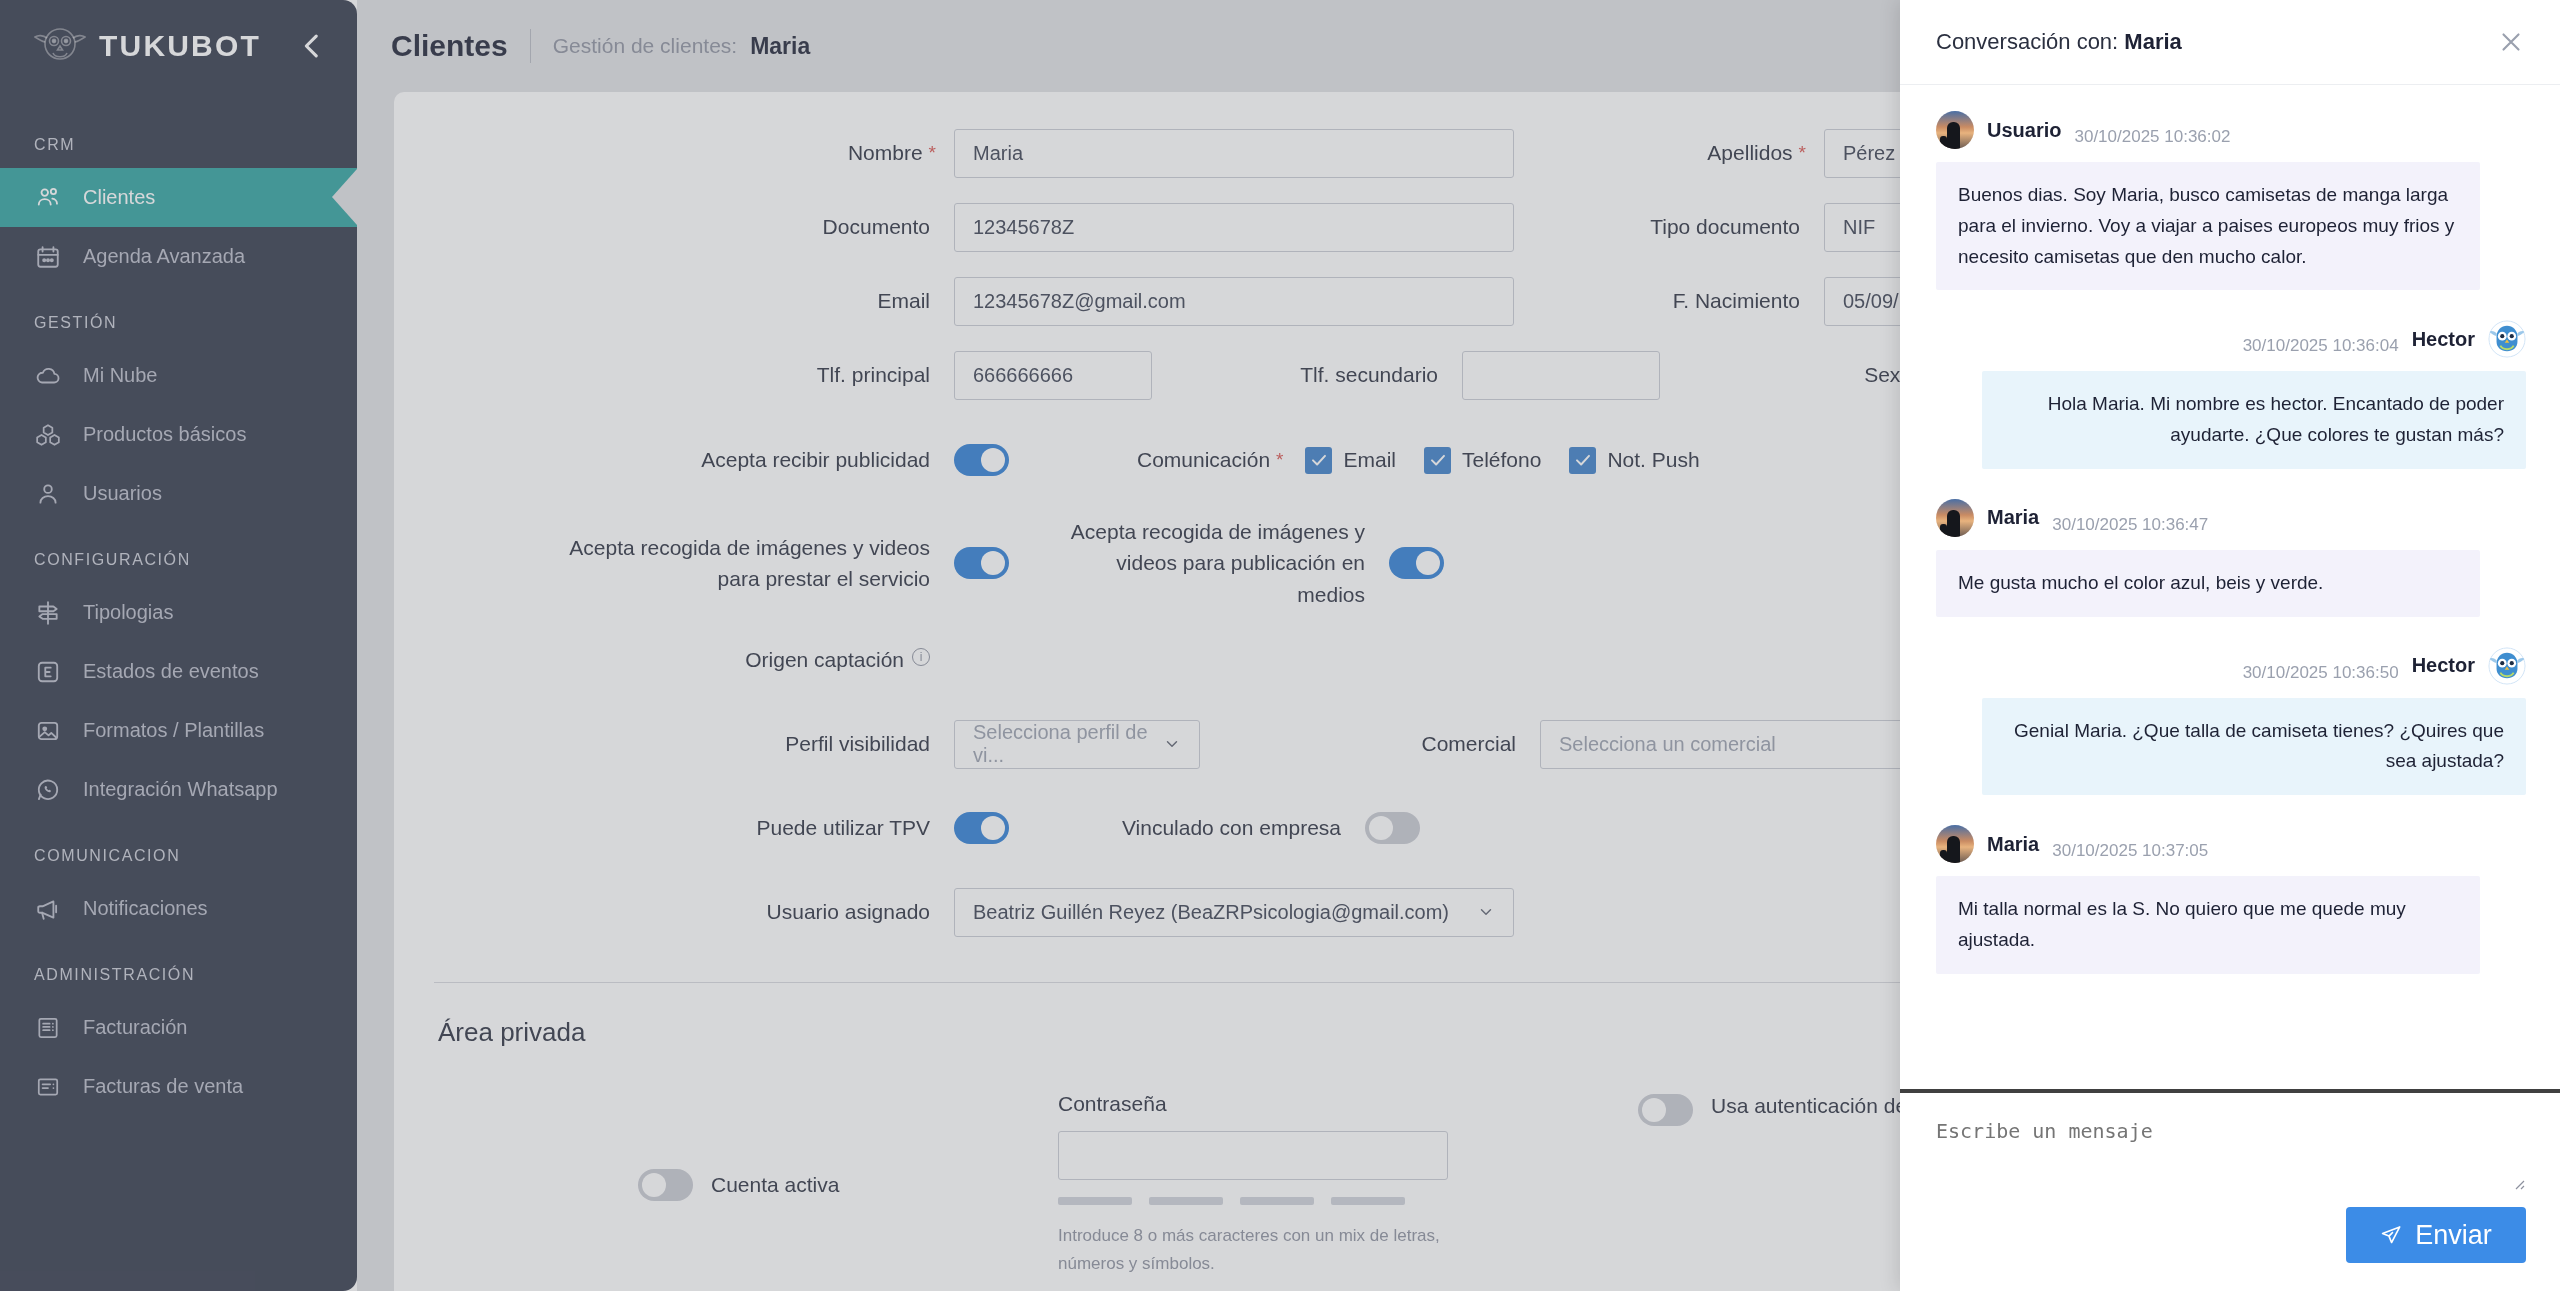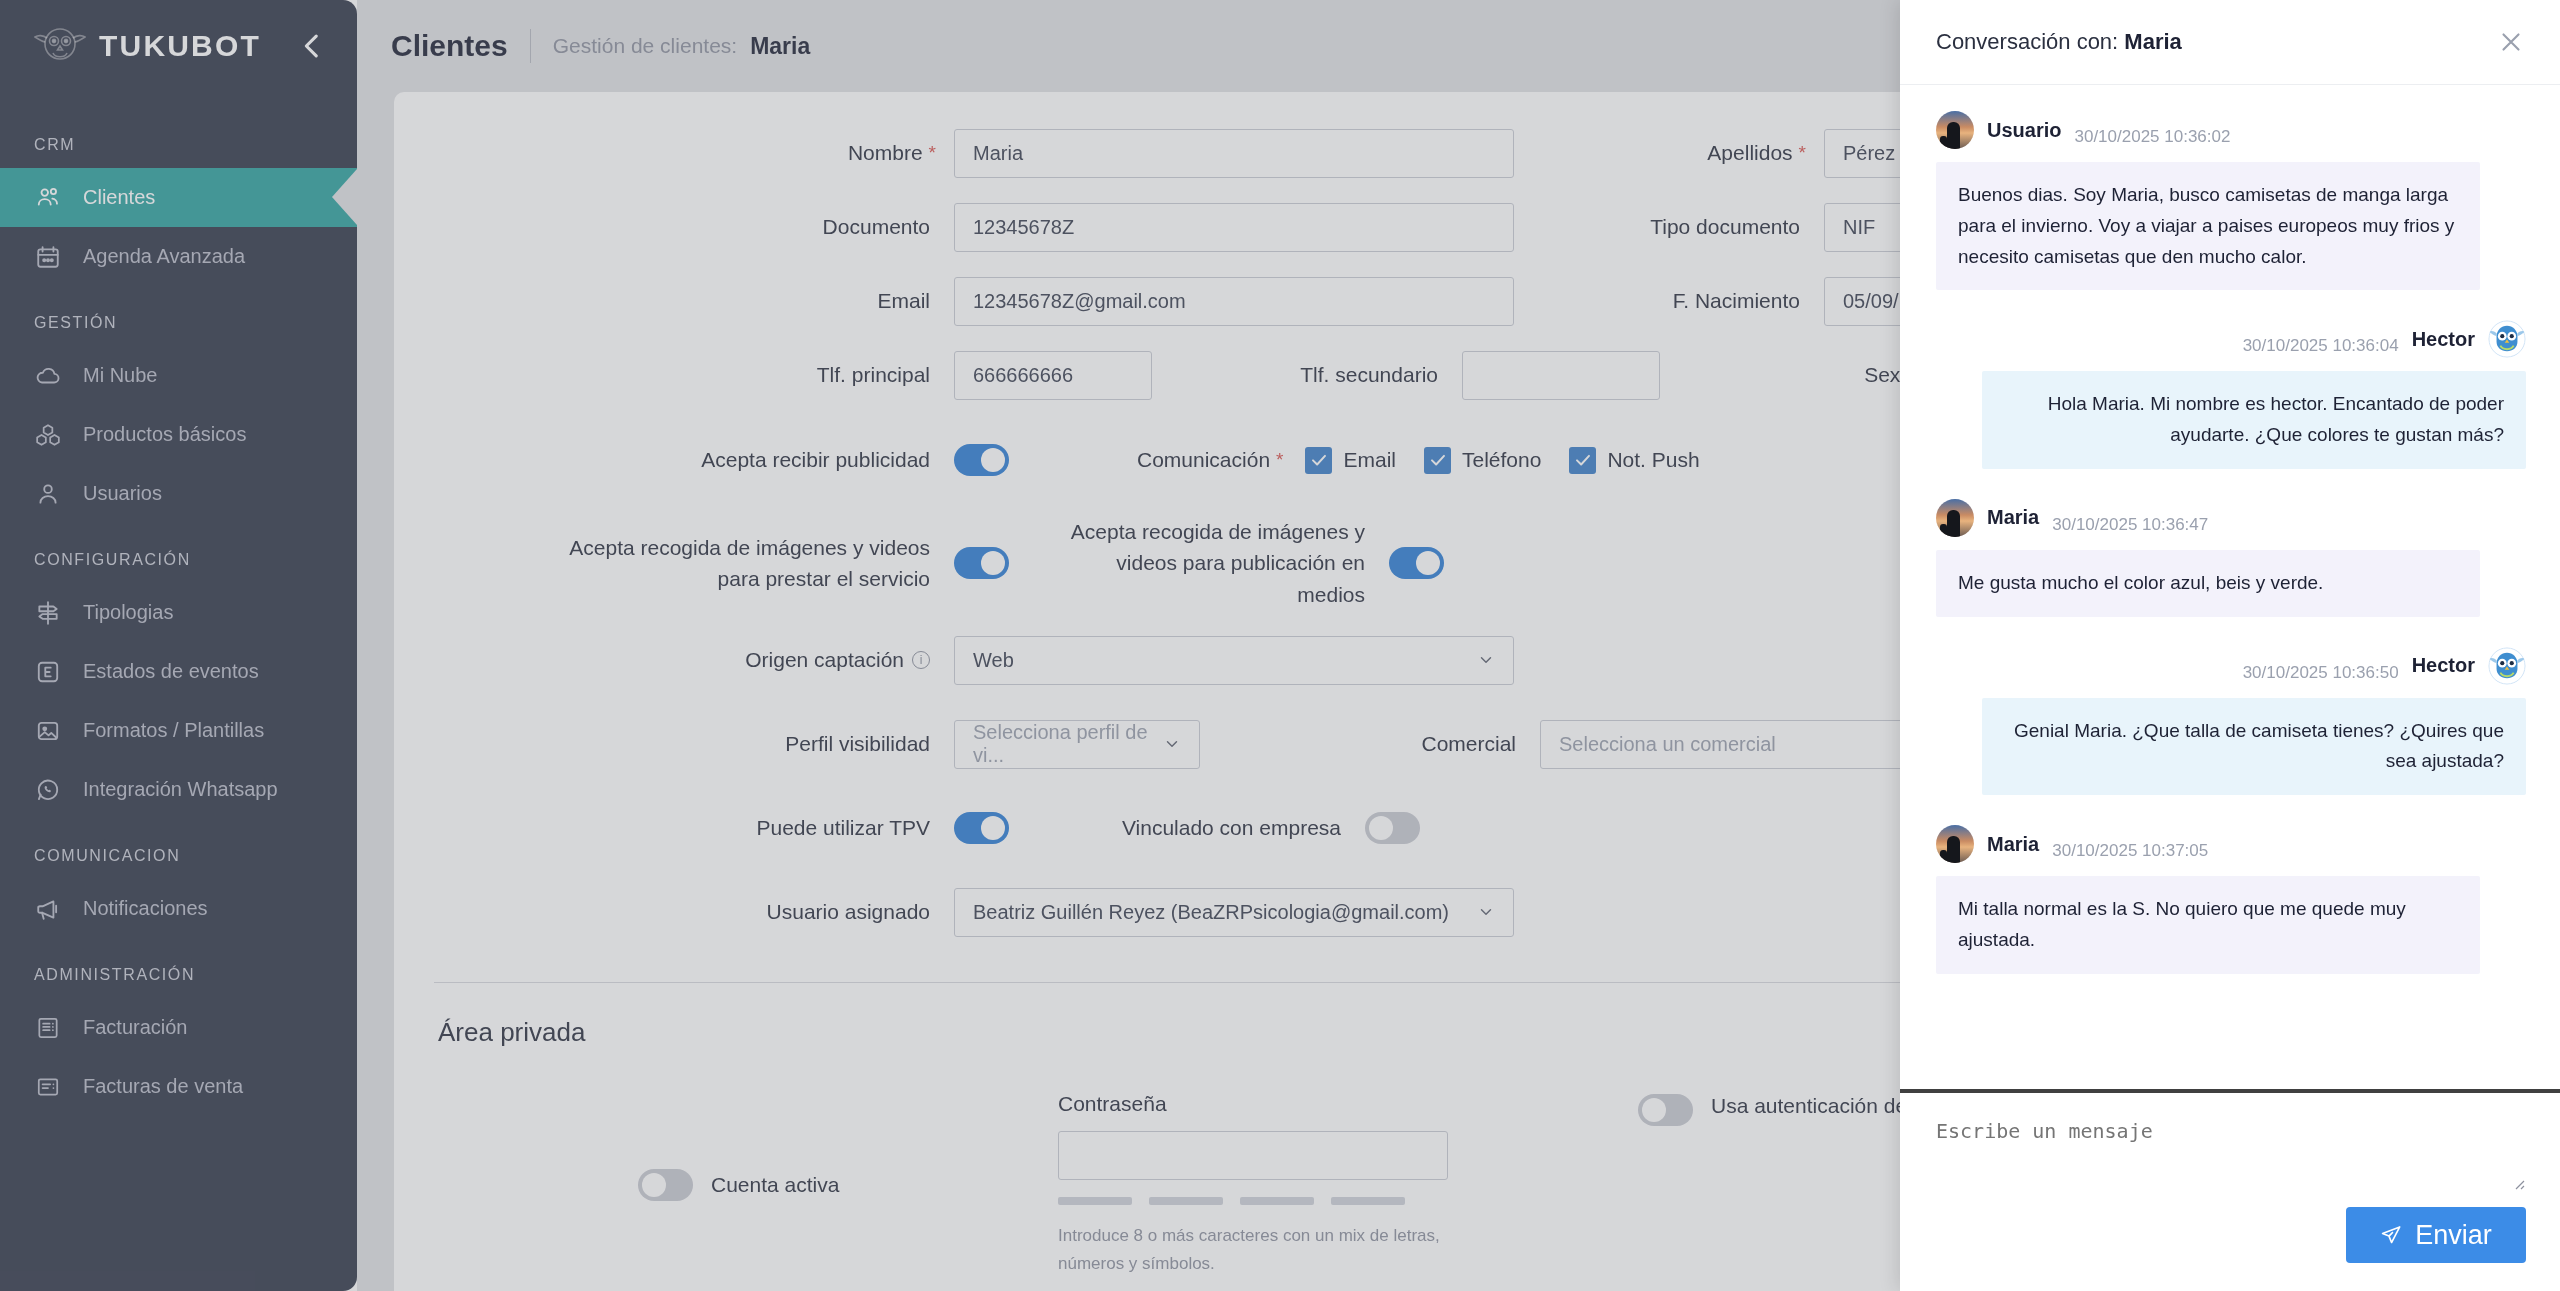--- a/index.html
+++ b/index.html
@@ -494,33 +494,25 @@
               <div style="width:330px;display:flex;justify-content:flex-end;margin-left:50px;">
                 <span class="lbl" style="text-align:right;white-space:normal;line-height:1.5;max-width:330px;">Acepta recogida de imágenes y videos para publicación en medios</span>
               </div>
               <div class="toggle on">
                   <span class="knob"></span>
                 </div>
             </div>
 
             <div class="row" style="height:84px;">
               <div class="fld" style="width:540px;justify-content:flex-end;">
-                <span class="lbl" style="padding-right:0;display:flex;align-items:center;">
+                <span class="lbl" style="padding-right:0;display:flex;">
                   <span>Origen captación</span>
                   <i class="info-i">i</i>
                 </span>
                 <span style="width:24px;"></span>
-              </div>
-              <div class="inp" style="width:560px;">
-                <span>Web</span>
-                <span class="chev">
-                    <svg width="18" height="18" viewBox="0 0 24 24" fill="none" stroke="currentColor" stroke-width="1.9" stroke-linecap="round" stroke-linejoin="round">
-                      <polyline points="6 9 12 15 18 9"></polyline>
-                    </svg>
-                  </span>
               </div>
             </div>
 
             <div class="row" style="height:84px;">
               <div class="fld" style="width:540px;justify-content:flex-end;">
                 <span class="lbl">Perfil visibilidad</span>
               </div>
               <div class="inp ph" style="width:246px;">
                 <span>Selecciona perfil de vi...</span>
                 <span class="chev">

